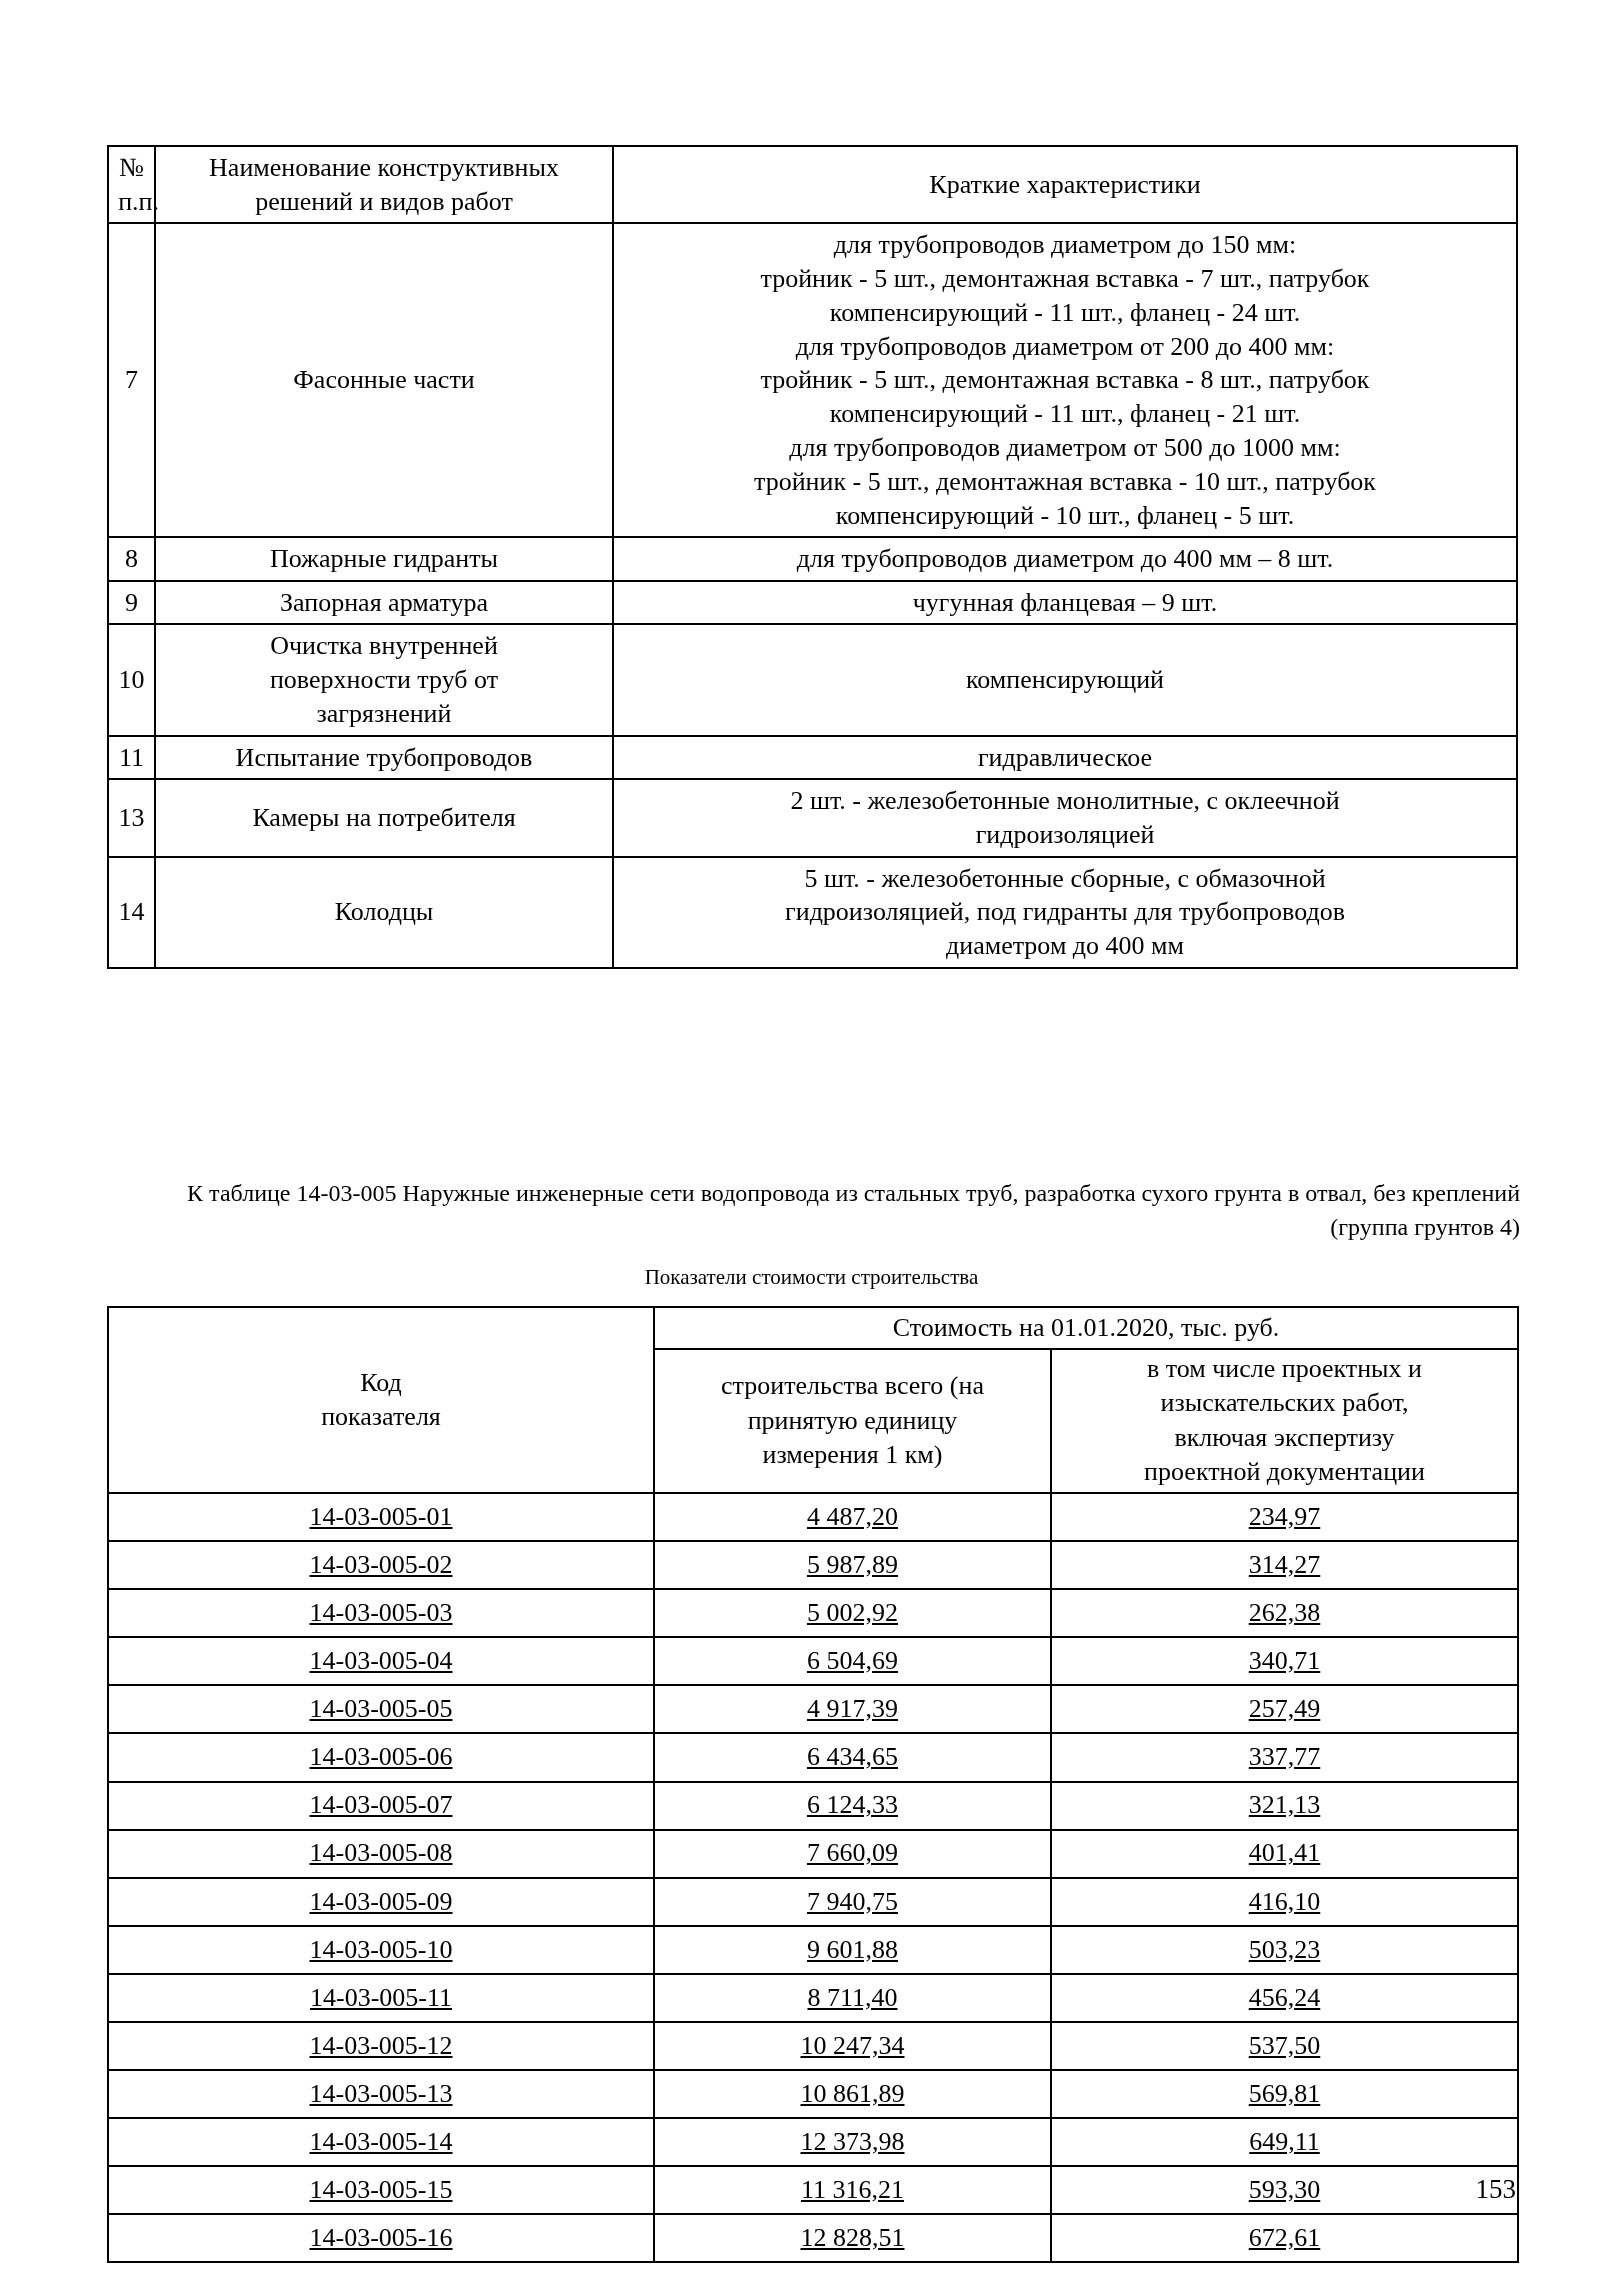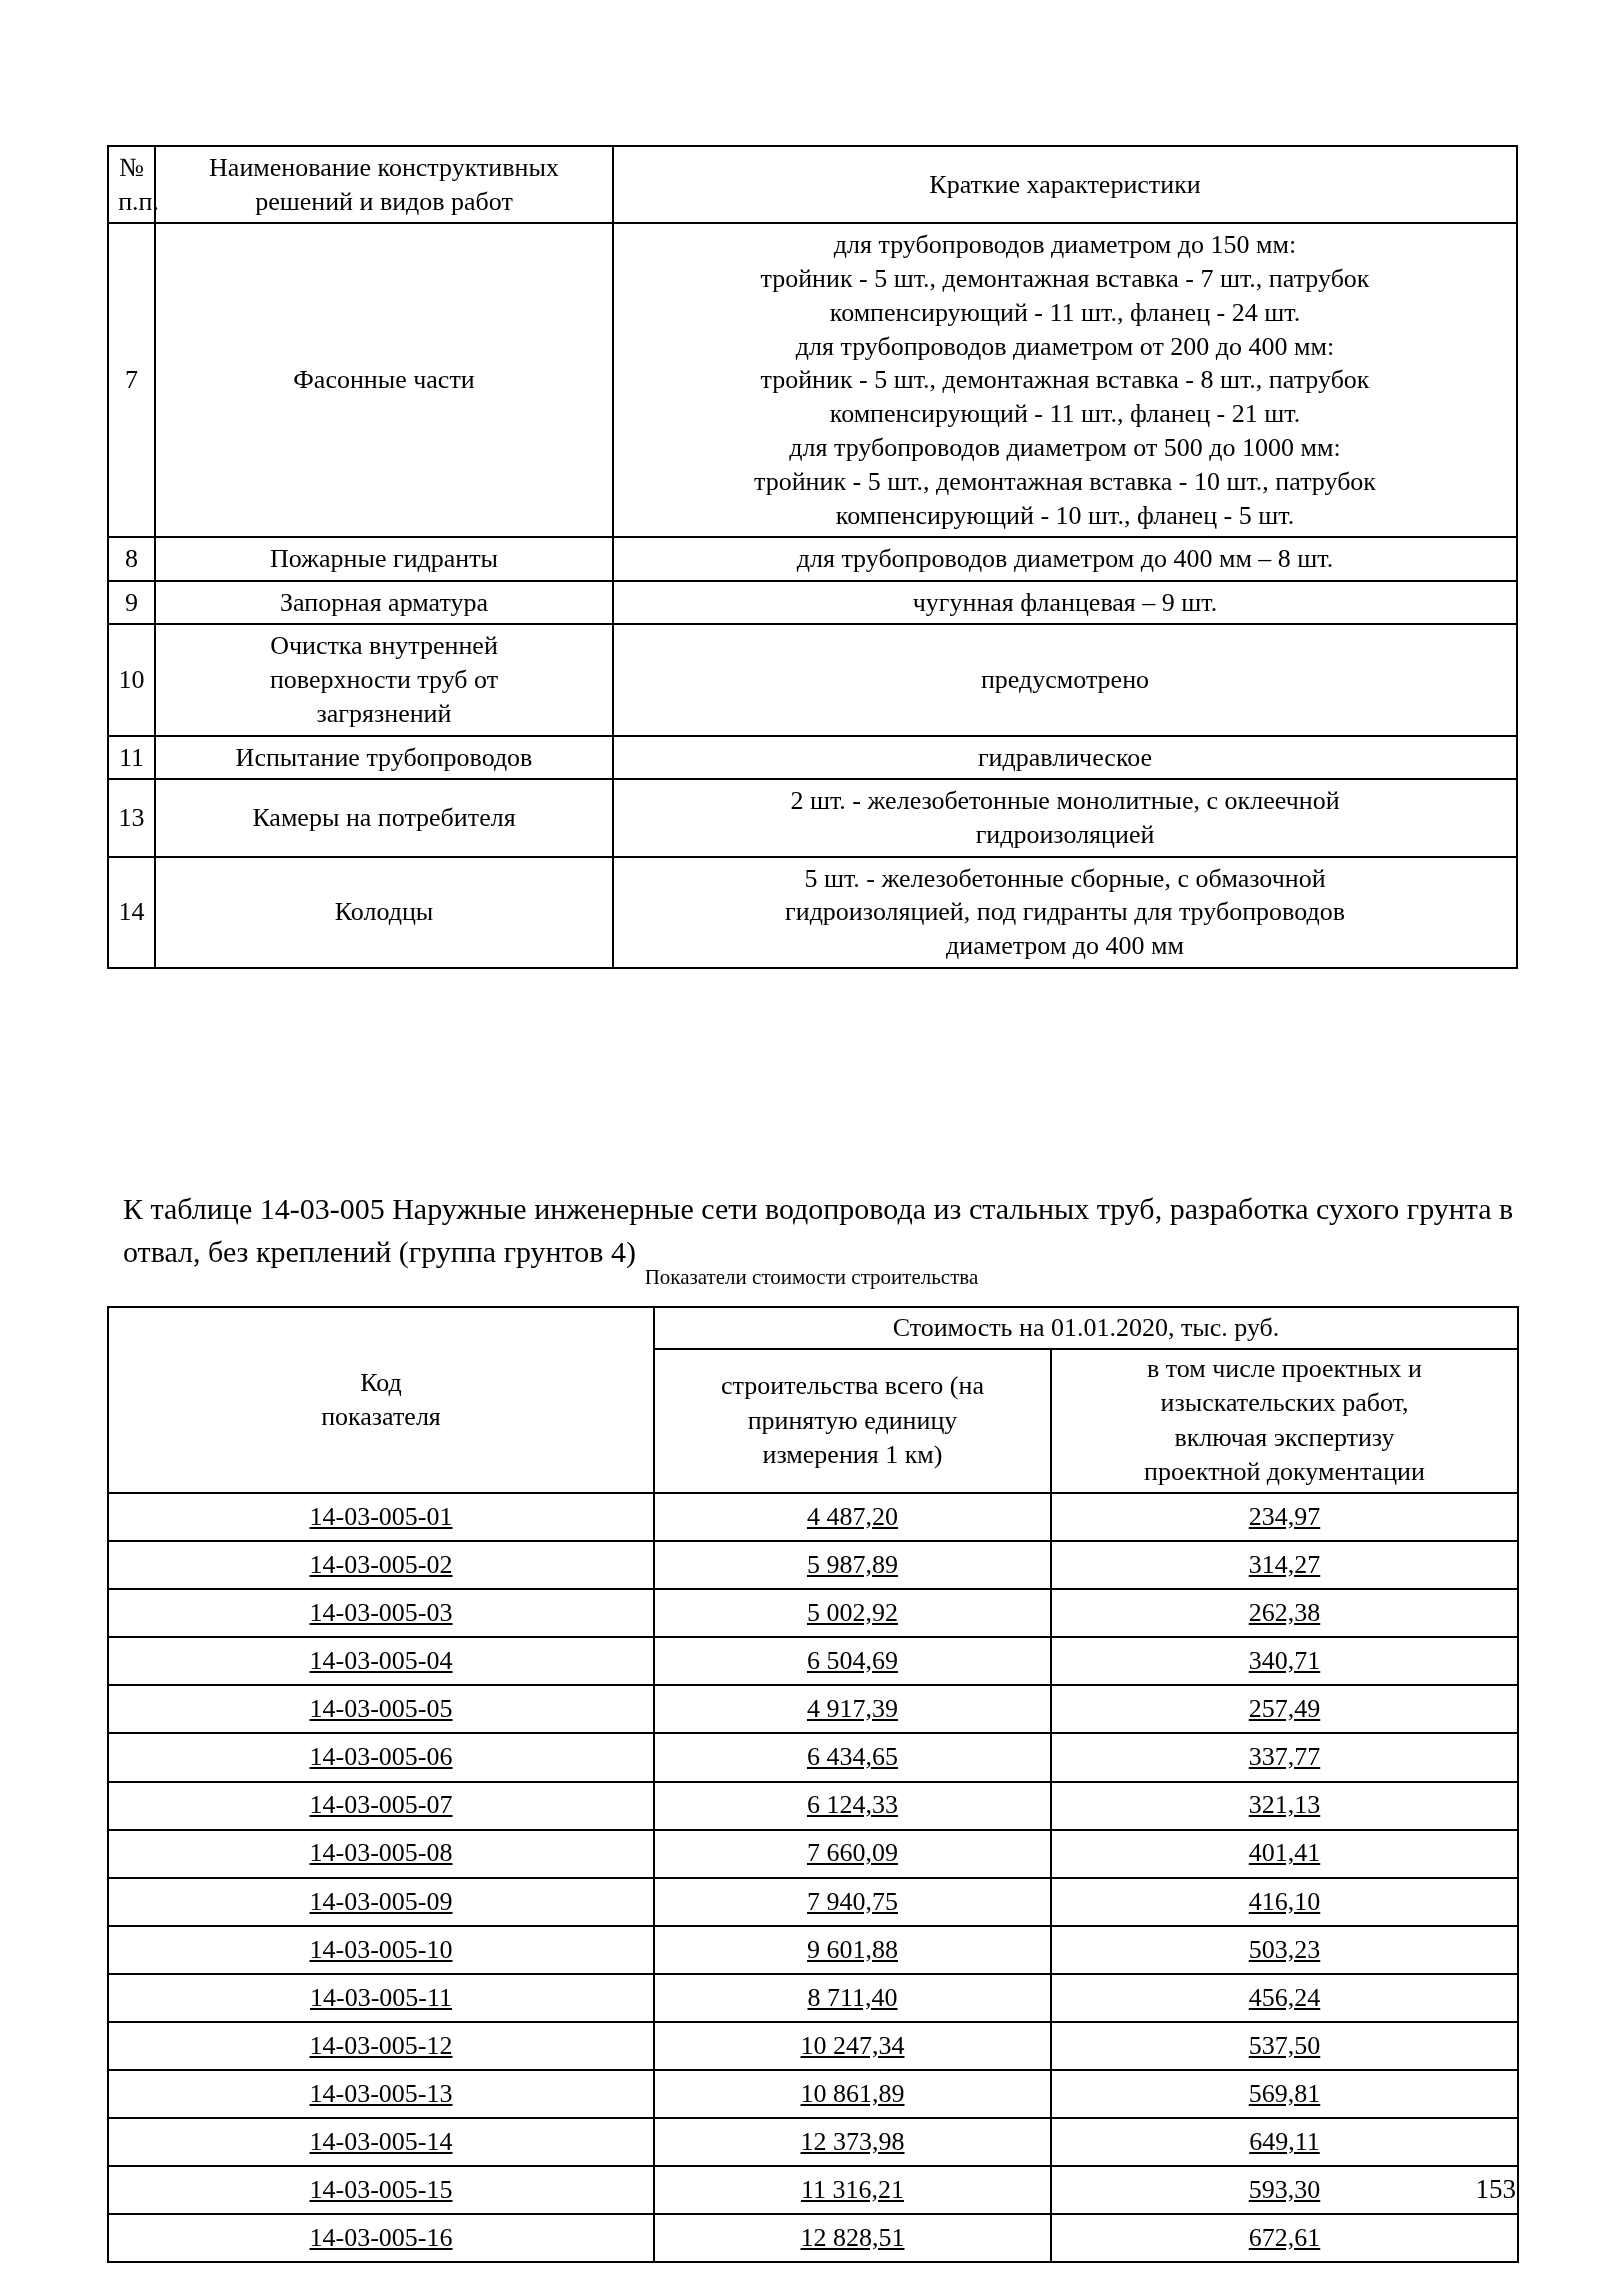--- a/index.html
+++ b/index.html
@@ -44,25 +44,25 @@
 
   
   .t1-col1 { width: 47px; }
   .t1-col2 { width: 458px; }
   .t1-col3 { width: 904px; }
 
   .multiline { white-space: pre-line; }
 
   
   .para {
-    margin: 16px;
+    margin: 4px;
     padding: 0;
-    font-size: 30px;
+    font-size: 24px;
     line-height: 1.42;
-    text-align: left;
+    text-align: right;
     width: 1409px;
   }
   .para-block {
     position: absolute;
     left: 107px;
     top: 1172px;
     width: 1409px;
   }
 
   
@@ -161,21 +161,21 @@
         <tr>
           <td class="c-center v-mid">9</td>
           <td class="c-left v-mid multiline">Запорная арматура</td>
           <td class="c-left v-mid multiline">чугунная фланцевая – 9 шт.</td>
         </tr>
         <tr>
           <td class="c-center v-mid">10</td>
           <td class="c-left v-mid multiline">Очистка внутренней
 поверхности труб от
 загрязнений</td>
-          <td class="c-left v-mid multiline">предусмотрено</td>
+          <td class="c-left v-mid multiline">компенсирующий</td>
         </tr>
         <tr>
           <td class="c-center v-mid">11</td>
           <td class="c-left v-mid multiline">Испытание трубопроводов</td>
           <td class="c-left v-mid multiline">гидравлическое</td>
         </tr>
         <tr>
           <td class="c-center v-mid">13</td>
           <td class="c-left v-mid multiline">Камеры на потребителя</td>
           <td class="c-left v-mid multiline">2 шт. - железобетонные монолитные, с оклеечной

